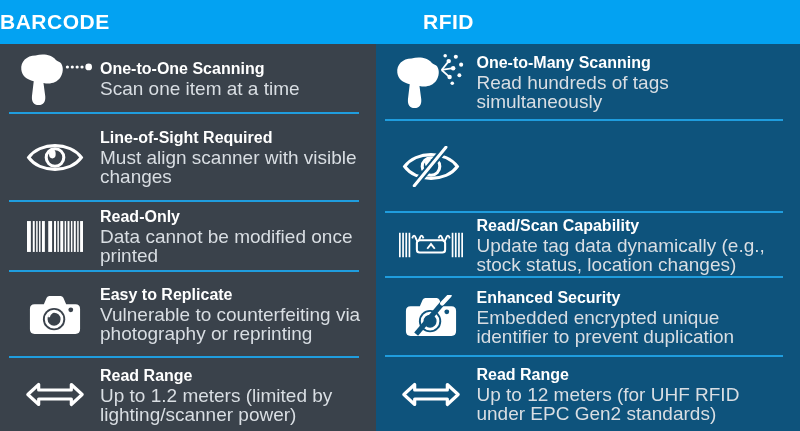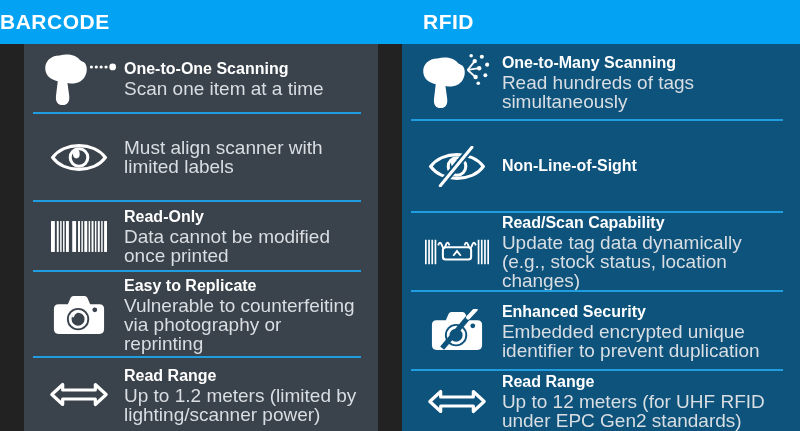--- a/index.html
+++ b/index.html
@@ -8,21 +8,21 @@
     font-family:"Liberation Sans",sans-serif;
     display:flex;flex-direction:column;
   }
   .header{height:44px;flex:0 0 44px;background:#03A2F2;display:flex;}
   .header-label{
     color:#fff;font-weight:bold;font-size:21px;line-height:44px;letter-spacing:.5px;
   }
   .header-label.hl-left{width:392px;box-sizing:border-box;}
   .header-label.hl-right{padding-left:31px;}
   .columns{flex:1;display:flex;}
-  .col{display:flex;flex-direction:column;box-sizing:border-box;margin-left:24px;}
+  .col{display:flex;flex-direction:column;box-sizing:border-box;}
   .col-left{width:392px;background:#3A424B;--bg:#3A424B;}
   .col-right{width:441px;background:#0E537C;--bg:#0E537C;}
   .row{display:flex;align-items:center;}
   .icon-cell{flex:0 0 82px;margin-left:14px;display:flex;align-items:center;justify-content:center;}
   .text-cell{flex:1;padding:0 16px 0 4px;}
   .title{color:#FFFFFF;font-weight:bold;font-size:16px;line-height:20px;}
   .desc{color:#D9DEE3;font-size:19px;line-height:19px;}
   .divider{flex:0 0 2px;height:2px;background:#1F9DDE;margin:0 17px 0 9px;}
   svg{display:block;}
   .wicon{fill:#ffffff;}
@@ -61,21 +61,22 @@
 
       <div class="row" style="flex:0 0 86px">
         <div class="icon-cell">
           <svg width="58" height="41" viewBox="0 0 66 46">
             <path d="M3 23 C16 5 50 5 63 23 C50 41 16 41 3 23 Z" fill="none" stroke="#fff" stroke-width="3.5"></path>
             <circle cx="33" cy="23" r="10" fill="none" stroke="#fff" stroke-width="3.5"></circle>
             <ellipse cx="30" cy="19" rx="3.8" ry="5" fill="#fff"></ellipse>
           </svg>
         </div>
         <div class="text-cell">
-          <div class="desc">Must align scanner with limited labels</div>
+          <div class="title">Line-of-Sight Required</div>
+          <div class="desc">Must align scanner with visible changes</div>
         </div>
       </div>
       <div class="divider"></div>
 
       <div class="row" style="flex:0 0 68px">
         <div class="icon-cell">
           <svg width="56" height="31" viewBox="0 0 58 32" class="wicon">
             <rect x="0" y="0" width="4" height="32"></rect>
               <rect x="6" y="0" width="2" height="32"></rect>
               <rect x="9.5" y="0" width="1.5" height="32"></rect>
@@ -162,21 +163,20 @@
         <div class="icon-cell">
           <svg width="58" height="41" viewBox="0 0 66 46">
             <path d="M3 23 C16 5 50 5 63 23 C50 41 16 41 3 23 Z" fill="none" stroke="#fff" stroke-width="3.5"></path>
             <circle cx="33" cy="23" r="10" fill="none" stroke="#fff" stroke-width="3.5"></circle>
             <ellipse cx="30" cy="19" rx="3.8" ry="5" fill="#fff"></ellipse>
             <line x1="50" y1="1" x2="14" y2="45" stroke="var(--bg)" stroke-width="8"></line>
             <line x1="50" y1="1" x2="14" y2="45" stroke="#fff" stroke-width="3.5" stroke-linecap="round"></line>
           </svg>
         </div>
         <div class="text-cell">
-          <div class="title">Non-Line-of-Sight</div>
         </div>
       </div>
       <div class="divider"></div>
 
       <div class="row" style="flex:0 0 63px">
         <div class="icon-cell">
           <svg width="64" height="38" viewBox="0 0 68 40" class="wicon">
             <rect x="0" y="7" width="1.8" height="26"></rect>
               <rect x="3.4" y="7" width="1.8" height="26"></rect>
               <rect x="6.8" y="7" width="1.8" height="26"></rect>

